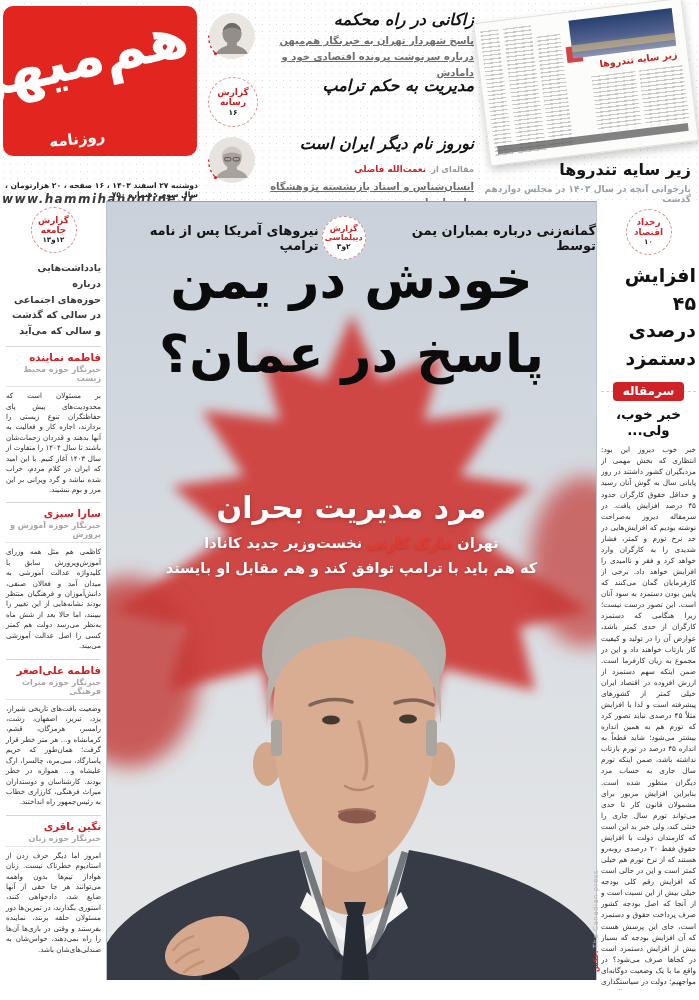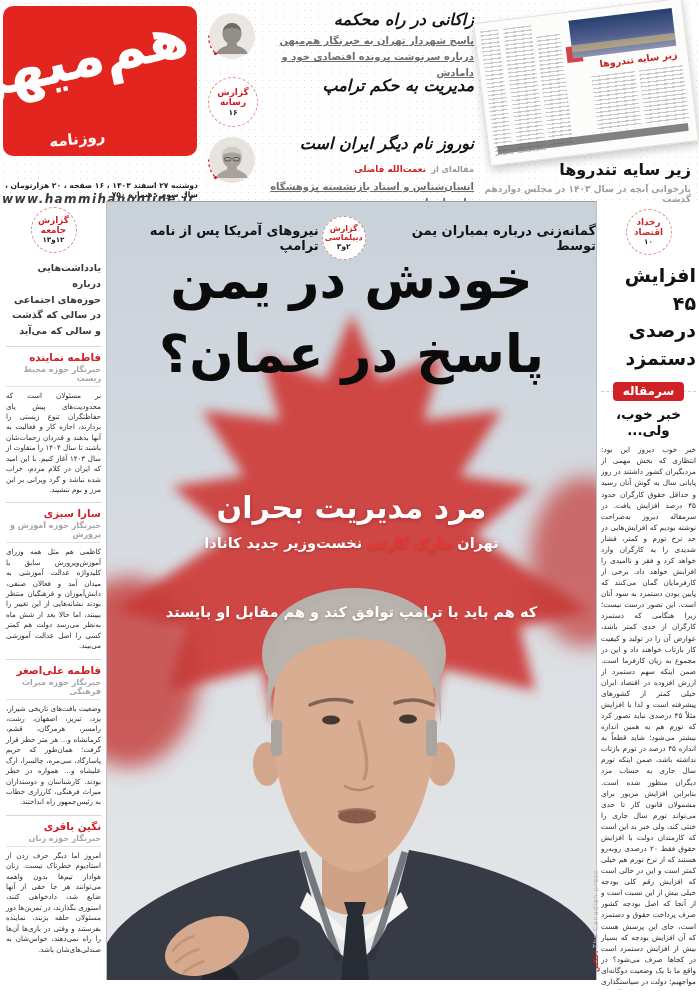--- a/index.html
+++ b/index.html
@@ -58,21 +58,21 @@
   
   #photo{position:absolute;left:106px;top:201px;width:491px;height:779px;overflow:hidden;border-top:1px solid #9aa0a6;border-left:1px solid #bcc1c7;border-right:1px solid #bcc1c7;background:#d4dae0;}
   #scene{position:absolute;left:0;top:0;}
   .kicker{position:absolute;left:0;right:0;top:14px;display:flex;align-items:center;justify-content:center;gap:3px;z-index:3;}
   .kicker .ktext{font-size:13px;font-weight:900;color:#141414;}
   .kicker .stamp{width:44px;height:44px;flex:0 0 44px;}
   .kicker .stamp .r1,.kicker .stamp .r2{font-size:8px;}
   .headline{position:absolute;left:0;right:0;top:42px;z-index:3;text-align:center;font-size:52px;font-weight:900;color:#0b0b0b;line-height:1.42;white-space:pre-line;letter-spacing:-1px;}
   .overlay-title{position:absolute;left:0;right:0;top:288px;z-index:3;text-align:center;font-size:30px;font-weight:900;color:#fff;text-shadow:0 1px 4px rgba(90,20,20,.35);}
   .overlay-sub{position:absolute;left:0;right:0;top:333px;z-index:3;text-align:center;font-size:14.5px;font-weight:900;color:#fff;text-shadow:0 1px 3px rgba(90,20,20,.3);}
-  .overlay-sub2{position:absolute;left:0;right:0;top:358px;z-index:3;text-align:center;font-size:14.5px;font-weight:900;color:#fff;text-shadow:0 1px 3px rgba(90,20,20,.3);margin-top:44px;}
+  .overlay-sub2{position:absolute;left:0;right:0;top:358px;z-index:3;text-align:center;font-size:14.5px;font-weight:900;color:#fff;text-shadow:0 1px 3px rgba(90,20,20,.3);}
   .overlay-sub .red-name{color:#e8372c;}
   .photo-credit{position:absolute;left:592px;top:842px;height:130px;writing-mode:vertical-rl;transform:rotate(180deg);direction:ltr;font-size:7px;color:#b3b3b3;letter-spacing:.5px;}
   .photo-credit .cr-label{color:#cf2126;font-weight:900;}
 
   
   #edit-col{position:absolute;left:601px;top:207px;width:95px;height:783px;overflow:hidden;}
   .edit-headline{margin-top:7px;text-align:right;font-size:19px;font-weight:900;color:#121212;line-height:1.45;white-space:pre-line;letter-spacing:-.5px;}
   .pill-row{position:relative;margin:11px 0 7px;height:16px;display:flex;align-items:center;justify-content:center;}
   .pill-row:before{content:"";position:absolute;left:0;right:0;top:8px;border-top:1px dashed #cfcfcf;}
   .pill{position:relative;background:#cf2126;color:#fff;font-size:12px;font-weight:900;padding:2px 10px 3px;border-radius:4px;}

